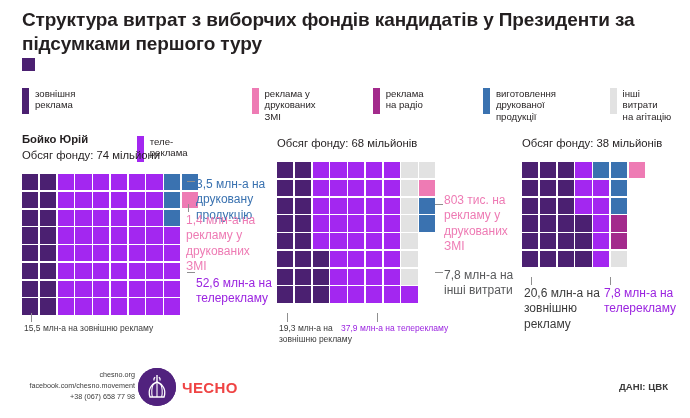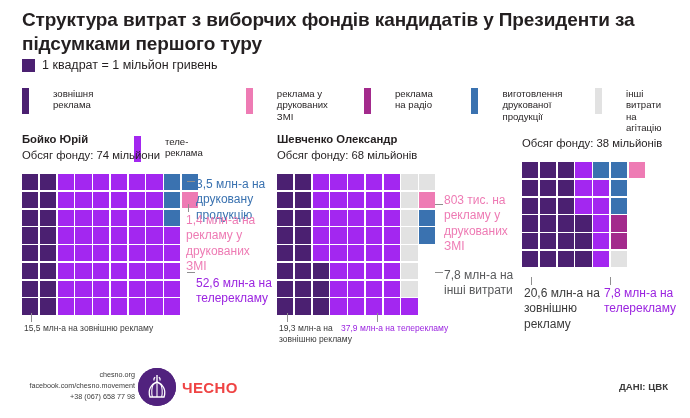--- a/index.html
+++ b/index.html
@@ -22,21 +22,21 @@
     position:absolute;left:22px;top:58px;
     display:flex;align-items:center;gap:7px;
   }
   .unitkey .sw{width:13px;height:13px;background:#4b2071;display:block;}
   .unitkey .txt{font-size:12.5px;color:#231f20;}
   
   .legend{
     position:absolute;left:22px;top:88px;width:650px;
     display:flex;
   }
-  .leg-item{display:flex;align-items:flex-start;gap:24px;}
+  .leg-item{display:flex;align-items:flex-start;gap:6px;}
   .leg-item .bar{width:7px;height:26px;flex:0 0 7px;border-radius:0;}
   .leg-item .lbl{font-size:9.6px;line-height:1.18;color:#231f20;padding-top:0px;}
   
   .panel{position:absolute;}
   .p-name{font-size:11.3px;font-weight:bold;color:#231f20;}
   .p-fund{font-size:11.3px;color:#231f20;margin-top:4px;}
   .grid{position:relative;display:grid;gap:1.6px;}
   .cell{width:100%;height:100%;}
   .grid.g1{grid-template-columns:repeat(10,16.2px);grid-auto-rows:16.2px;}
   .grid.g2{grid-template-columns:repeat(9,16.2px);grid-auto-rows:16.2px;}
@@ -62,21 +62,20 @@
   .logo-word{font-size:15px;font-weight:bold;color:#ef4444;letter-spacing:0.4px;}
   .src{position:absolute;right:22px;top:381px;font-size:9.6px;font-weight:bold;color:#3b3b3b;}
 </style>
 </head>
 <body>
 
 <div class="title">Структура витрат з виборчих фондів кандидатів у Президенти за підсумками першого туру</div>
 
 <div class="unitkey">
   <span class="sw" style="background: rgb(75, 32, 113);"></span>
-  <span class="txt">1 квадрат = 1 мільйон гривень</span>
 </div>
 
 <div class="legend" id="legend">
     <div class="leg-item" style="width: 125px;">
       <span class="bar" style="background: rgb(75, 32, 113);"></span>
       <span class="lbl">зовнішня<br>реклама</span>
     </div>
     <div class="leg-item" style="width: 125px; margin-top: 48px;">
       <span class="bar" style="background: rgb(163, 39, 240);"></span>
       <span class="lbl">теле-<br>реклама</span>
@@ -189,21 +188,20 @@
 <div class="ann blue" style="left:196px;top:177px;width:80px;">3,5 млн-а на<br>друковану<br>продукцію</div>
 <div class="lead h" style="left:187px;top:181px;width:8px;"></div>
 <div class="ann pink" style="left:186px;top:213px;width:82px;">1,4 млн-а на<br>рекламу у<br>друкованих<br>ЗМІ</div>
 <div class="lead v" style="left:188px;top:204px;height:8px;"></div>
 <div class="ann purple" style="left:196px;top:276px;width:85px;">52,6 млн-а на<br>телерекламу</div>
 <div class="lead h" style="left:187px;top:272px;width:8px;"></div>
 <div class="ann dark" style="left:24px;top:323px;width:190px;font-size:8.5px;">15,5 млн-а на зовнішню рекламу</div>
 <div class="lead v" style="left:31px;top:313px;height:9px;"></div>
 
 <div class="panel" style="left:277px;top:133px;">
-  <div class="p-name">Шевченко Олександр</div>
   <div class="p-fund">Обсяг фонду: 68 мільйонів</div>
   <div class="grid g2" id="grid-1" style="margin-top:13px;">
       <div class="cell" style="background: rgb(75, 32, 113);"></div>
       <div class="cell" style="background: rgb(75, 32, 113);"></div>
       <div class="cell" style="background: rgb(163, 39, 240);"></div>
       <div class="cell" style="background: rgb(163, 39, 240);"></div>
       <div class="cell" style="background: rgb(163, 39, 240);"></div>
       <div class="cell" style="background: rgb(163, 39, 240);"></div>
       <div class="cell" style="background: rgb(163, 39, 240);"></div>
       <div class="cell" style="background: rgb(226, 226, 226);"></div>

